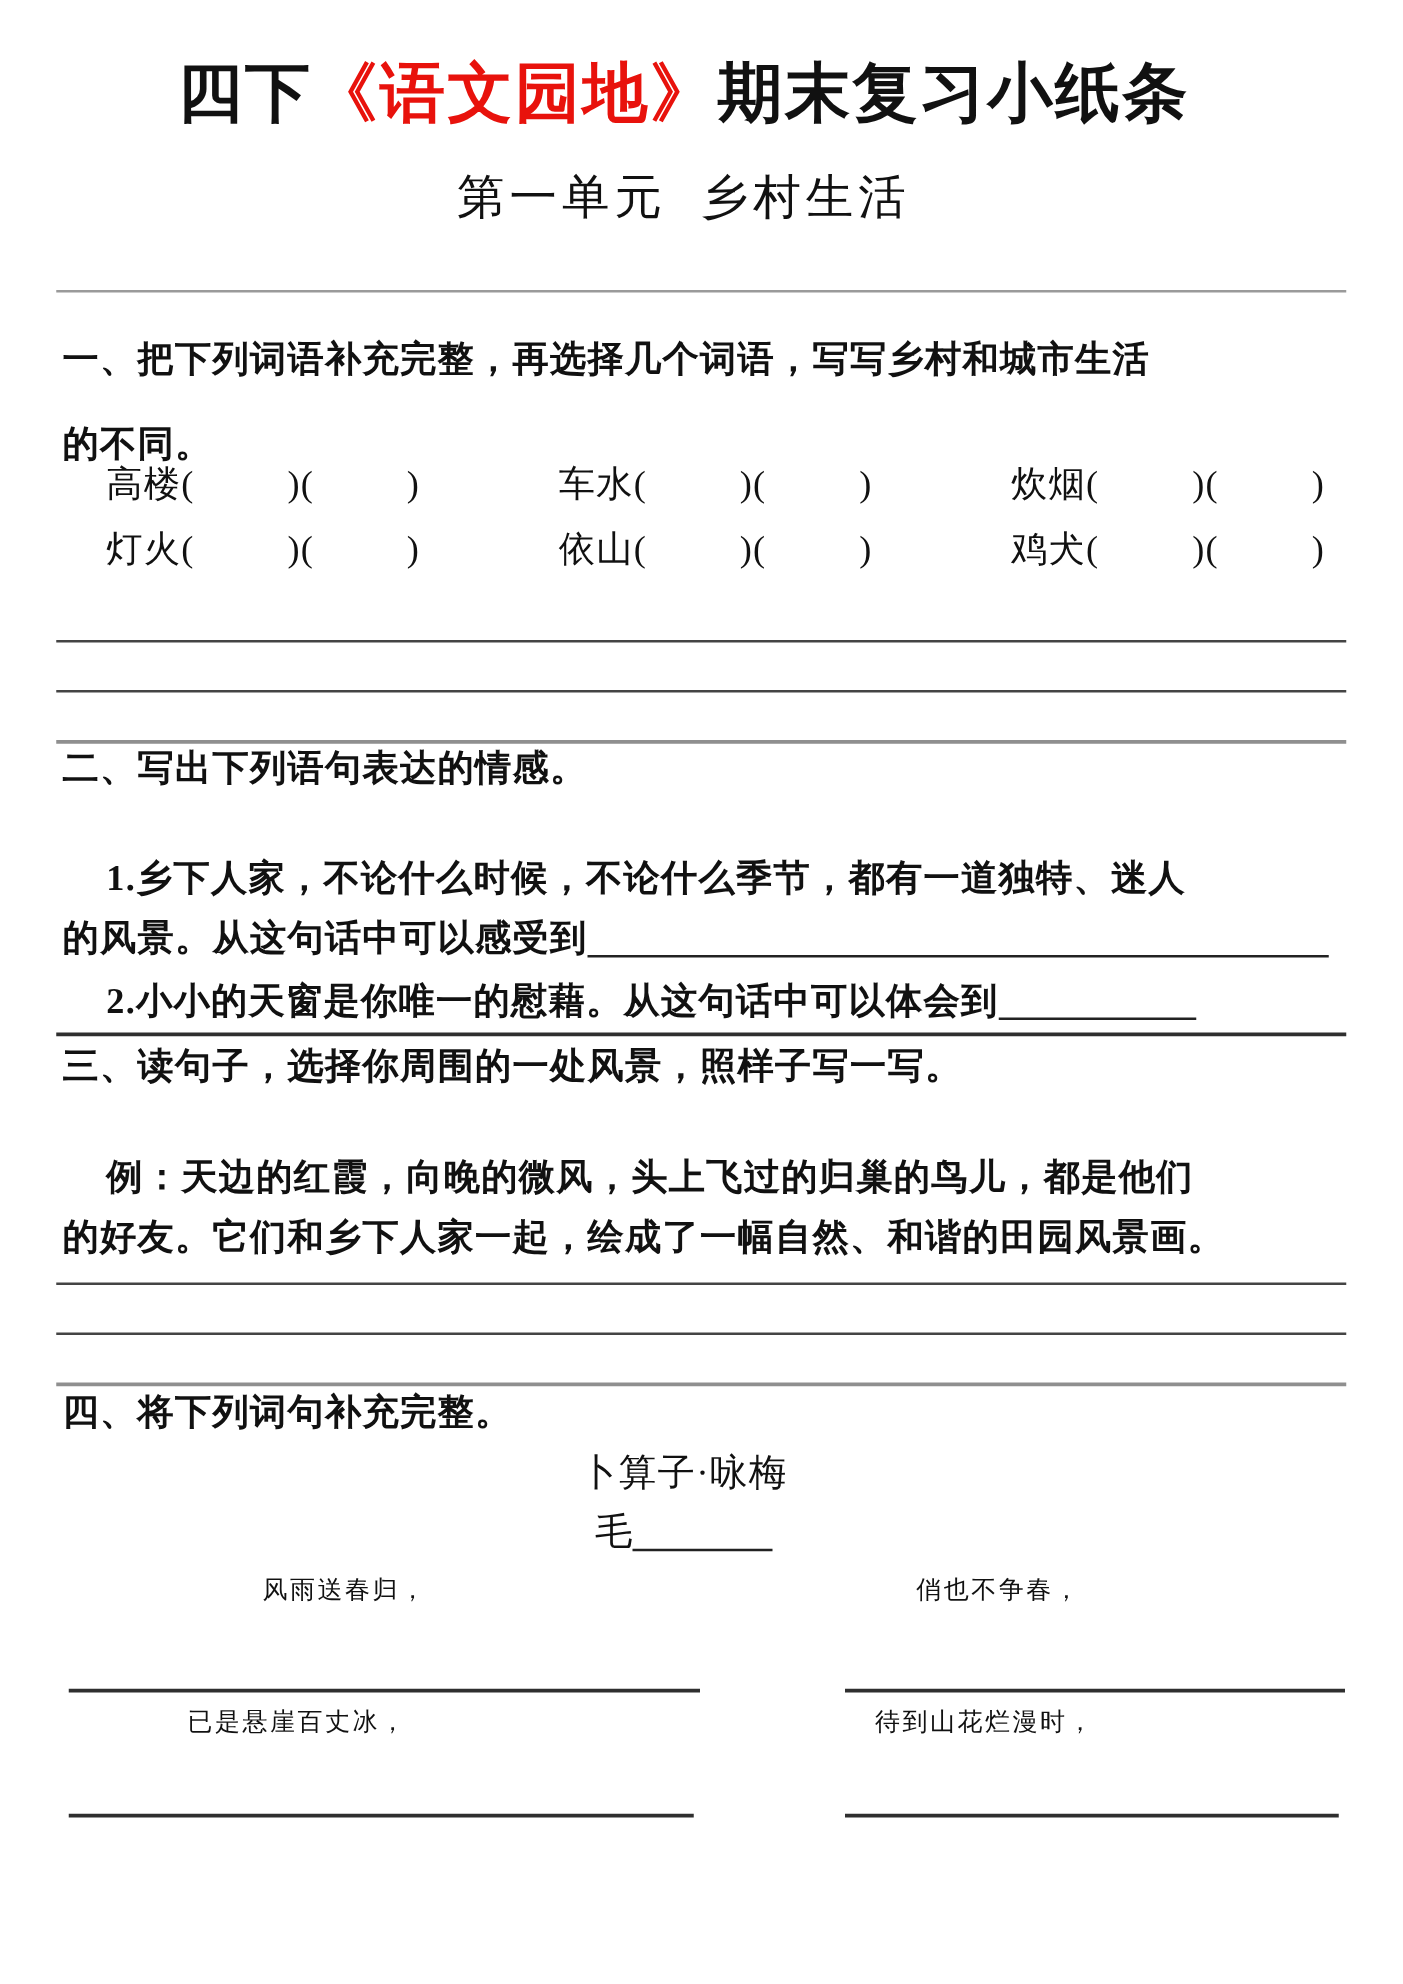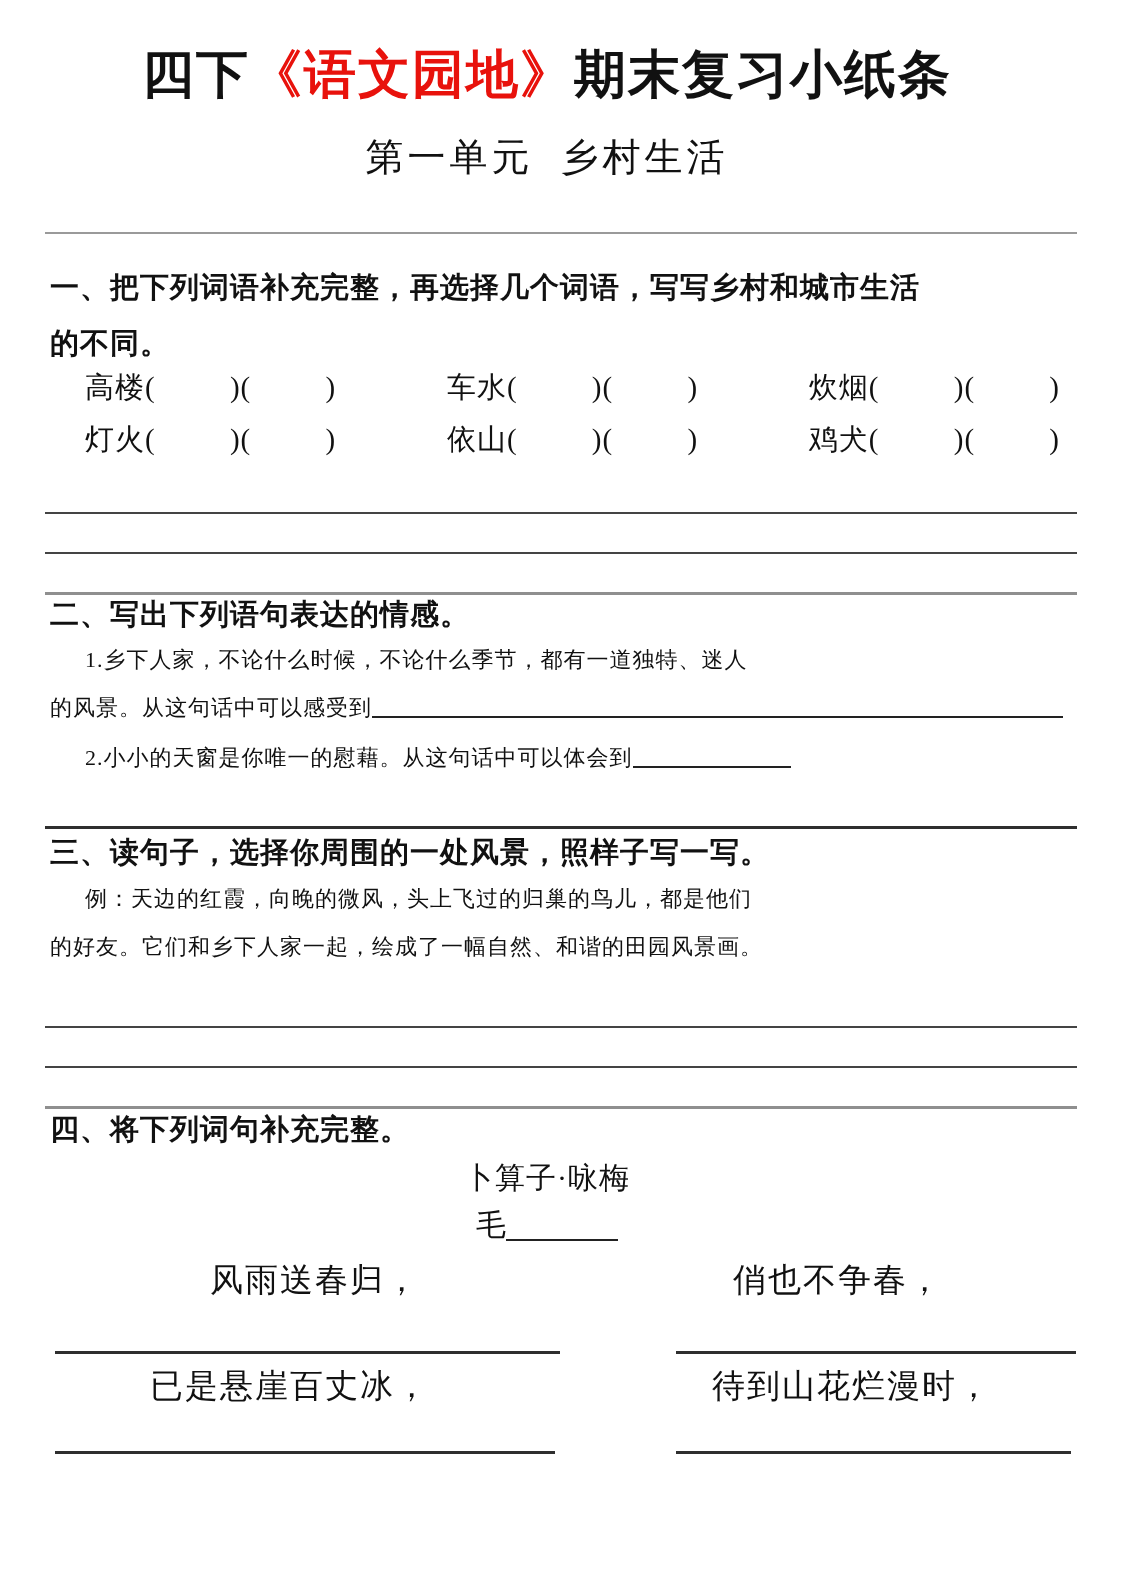--- a/index.html
+++ b/index.html
@@ -23,53 +23,53 @@
     width:100%;text-align:center;
     font-size:38px;font-weight:normal;
     white-space:pre;
     letter-spacing:4px;
   }
   .heading{
     font-size:29px;font-weight:bold;
     letter-spacing:1px;white-space:pre;
   }
   .bodytext{
-    font-size:22px;font-weight:normal;
-    letter-spacing:1px;white-space:pre;
+    font-size:29px;font-weight:bold;
+    letter-spacing:1px;white-space:pre;margin-top:38px;
   }
   .rule{height:0;border:none;border-top:2px solid #444444;}
   .rule.gray2{border-top:2px solid #9a9a9a;}
   .rule.gray3{border-top:3px solid #8f8f8f;}
   .rule.dark3{border-top:3px solid #2f2f2f;}
   .wordrow{
     display:flex;justify-content:space-between;
     font-size:29px;letter-spacing:1px;
   }
   .blanks{white-space:pre;}
   .flexline{display:flex;align-items:flex-end;}
   .fill-line{flex:1 1 auto;border-bottom:2px solid #222222;margin-bottom:5px;}
   .short-line{display:inline-block;border-bottom:2px solid #222222;margin-bottom:5px;}
   .center{width:100%;text-align:center;}
   .poem-title{font-size:30px;letter-spacing:1px;}
   .poem-author-wrap{display:flex;justify-content:center;align-items:flex-end;font-size:30px;}
-  .poem-line{font-size:33px;letter-spacing:2px;white-space:pre;}
+  .poem-line{font-size:20px;letter-spacing:2px;white-space:pre;}
 </style>
 </head>
 <body>
 
 <div class="page">
 
   <div class="abs title" style="top:40px;left:0;"><span>四下</span><span class="red">《语文园地》</span><span>期末复习小纸条</span></div>
 
   <div class="abs subtitle" style="top:132px;left:0;">第一单元  乡村生活</div>
 
   <hr class="abs rule gray2" style="top:224px;left:45px;width:1032px;">
 
   <div class="abs heading" style="top:268px;left:50px;">一、把下列词语补充完整，再选择几个词语，写写乡村和城市生活</div>
-  <div class="abs heading" style="top:324px;left:50px;">的不同。</div>
+  <div class="abs heading" style="top:336px;left:50px;">的不同。</div>
 
   <div class="abs wordrow" style="top:368px;left:85px;width:975px;">
     <span><span>高楼</span><span class="blanks">(         )(         )</span></span>
     <span><span>车水</span><span class="blanks">(         )(         )</span></span>
     <span><span>炊烟</span><span class="blanks">(         )(         )</span></span>
   </div>
   <div class="abs wordrow" style="top:420px;left:85px;width:975px;">
     <span><span>灯火</span><span class="blanks">(         )(         )</span></span>
     <span><span>依山</span><span class="blanks">(         )(         )</span></span>
     <span><span>鸡犬</span><span class="blanks">(         )(         )</span></span>
@@ -108,18 +108,18 @@
     <span class="short-line" style="width:112px;"></span>
   </div>
 
   <div class="abs poem-line" style="top:1258px;left:210px;">风雨送春归，</div>
   <div class="abs poem-line" style="top:1258px;left:733px;">俏也不争春，</div>
 
   <hr class="abs rule dark3" style="top:1343px;left:55px;width:505px;">
   <hr class="abs rule dark3" style="top:1343px;left:676px;width:400px;">
 
   <div class="abs poem-line" style="top:1364px;left:150px;">已是悬崖百丈冰，</div>
-  <div class="abs poem-line" style="top:1364px;left:700px;margin-left:12px;">待到山花烂漫时，</div>
+  <div class="abs poem-line" style="top:1364px;left:700px;">待到山花烂漫时，</div>
 
   <hr class="abs rule dark3" style="top:1443px;left:55px;width:500px;">
   <hr class="abs rule dark3" style="top:1443px;left:676px;width:395px;">
 
 </div>
 
 </body></html>

